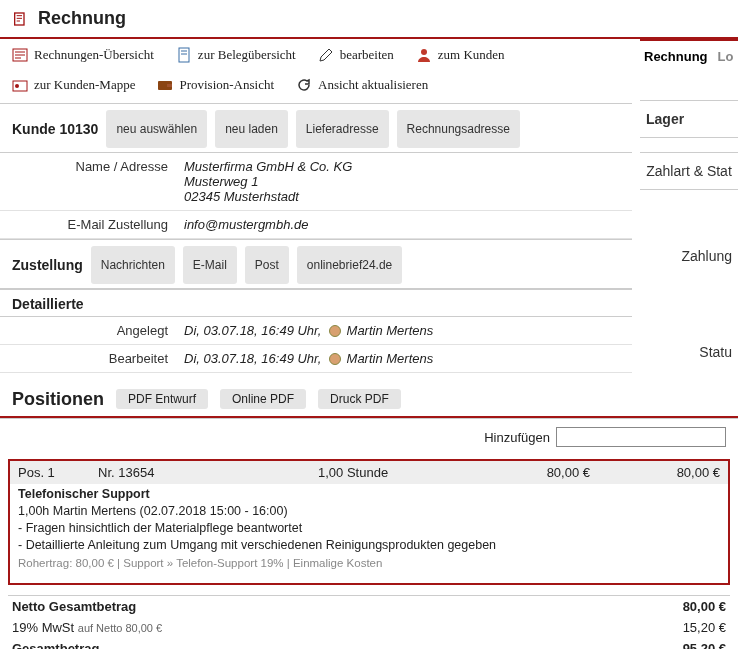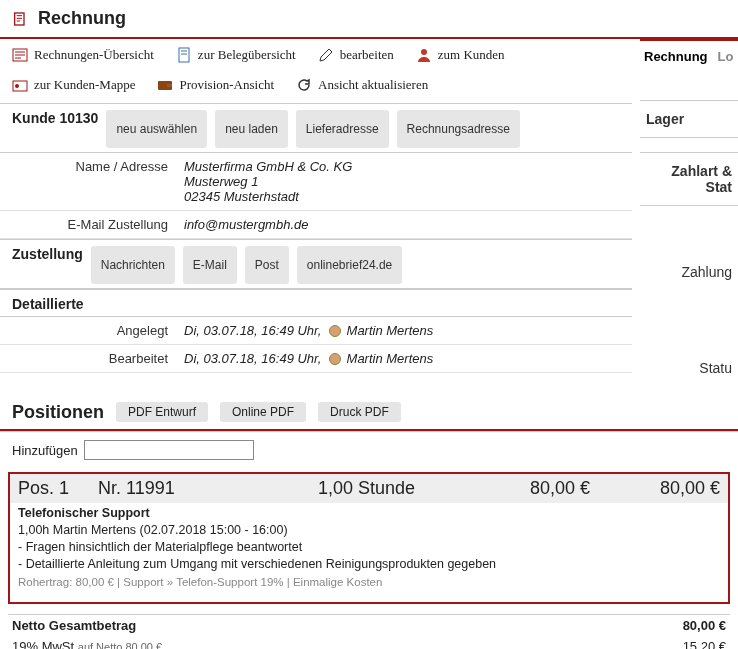--- a/index.html
+++ b/index.html
@@ -8,40 +8,40 @@
   .ico { display: inline-flex; width: 16px; height: 16px; align-items: center; justify-content: center; }
   .redline { height: 2px; background: #a31515; margin: 0 0 0 0; }
 
   .toolbar { display: flex; flex-wrap: wrap; gap: 14px 22px; padding: 8px 12px 10px 12px; align-items: center; }
   .toolbar .tbtn { display: inline-flex; align-items: center; gap: 6px; cursor: pointer; color: #222; font-family: Liberation Serif, serif; }
 
   .split { display: flex; }
   .leftcol { flex: 0 0 632px; }
   .rightcol { flex: 1; padding-left: 8px; }
 
-  .block-hdr { font-weight: bold; font-size: 14px; padding: 6px 12px 4px 12px; border-top: 1px solid #ccc; border-bottom: 1px solid #ccc; display: flex; align-items: flex-start; gap: 8px; flex-wrap: wrap; }
+  .block-hdr { font-weight: bold; font-size: 14px; padding: 6px 12px 4px 12px; border-top: 1px solid #ccc; border-bottom: 1px solid #ccc; display: flex; align-items: center; gap: 8px; flex-wrap: wrap; }
   .chip { background: #e6e6e6; border-radius: 3px; padding: 12px 10px; font-size: 12px; font-weight: normal; color: #333; cursor: pointer; }
   .kv { display: flex; border-bottom: 1px solid #e2e2e2; }
   .kv .k { width: 180px; text-align: right; padding: 6px 12px 6px 8px; color: #333; }
   .kv .v { flex: 1; padding: 6px 4px; font-style: italic; }
   .avatar { display: inline-block; width: 12px; height: 12px; border-radius: 50%; background: #d8a070; border: 1px solid #884; vertical-align: -2px; margin: 0 2px 0 4px; }
 
   .side-row { border-top: 1px solid #ccc; border-bottom: 1px solid #ccc; padding: 10px 6px; text-align: right; font-size: 14px; color: #333; }
   .side-top { font-weight: bold; display: flex; gap: 10px; padding: 8px 4px; }
   .side-top span:first-child { color: #000; }
   .side-top span:last-child { color: #888; }
 
   .section-title { font-size: 18px; font-weight: bold; padding: 16px 12px 6px 12px; display: flex; align-items: flex-start; gap: 12px; }
   .pdfchip { background: #e5e5e5; border-radius: 3px; padding: 3px 12px; font-size: 12px; font-weight: normal; cursor: pointer; }
 
-  .addrow { padding: 8px 12px; border-top: 1px solid #ccc; display: flex; align-items: center; gap: 6px; }
+  .addrow { padding: 8px 12px; border-top: 1px solid #ccc; display: flex; align-items: center; gap: 6px; justify-content: flex-end; }
   .addrow input { border: 1px solid #888; height: 20px; width: 170px; padding: 0 4px; }
 
   .posbox { border: 2px solid #a31515; margin: 4px 8px 10px 8px; }
-  .posline { background: #eee; display: flex; padding: 4px 8px; font-size: 18px; }
+  .posline { background: #eee; display: flex; padding: 4px 8px; font-size: 13px; }
   .posline .c1 { width: 80px; }
   .posline .c2 { width: 220px; }
   .posline .c3 { width: 160px; }
   .posline .c4 { flex: 1; text-align: right; padding-right: 40px; }
   .posline .c5 { width: 90px; text-align: right; }
   .posbody { padding: 2px 8px 12px 8px; font-size: 12.5px; line-height: 1.35; }
   .posbody .strong { font-weight: bold; }
   .posbody .meta { color: #888; font-size: 11.5px; margin-top: 2px; }
 
   .totals { border-top: 1px solid #ccc; margin: 0 8px; }
@@ -184,21 +184,21 @@
 
 <div class="rightcol">
   <div class="redline" style="margin-top:0"></div>
   <div class="side-top">
     <span>Rechnung</span>
     <span>Lo</span>
   </div>
   <div style="height:28px"></div>
   <div class="side-row" style="font-weight:bold; text-align:left">Lager</div>
   <div style="height:14px"></div>
-  <div class="side-row" style="font-weight:bold; text-align:right">Zahlart &amp; Stat</div>
+  <div class="side-row" style="font-weight:normal; text-align:center">Zahlart &amp; Stat</div>
   <div style="height:48px"></div>
   <div class="side-row" style="text-align:right; border:none">Zahlung</div>
   <div style="height:60px"></div>
   <div class="side-row" style="text-align:right; border:none">Statu</div>
 </div>
 
 </div>
 
 <div class="section-title">
   <span>Positionen</span>
@@ -209,21 +209,21 @@
 <div class="redline"></div>
 
 <div class="addrow">
   <span>Hinzufügen</span>
   <input type="text" style="">
 </div>
 
 <div class="posbox">
   <div class="posline">
     <span class="c1">Pos. 1</span>
-    <span class="c2">Nr. 11991</span>
+    <span class="c2">Nr. 13654</span>
     <span class="c3">1,00 Stunde</span>
     <span class="c4">80,00 €</span>
     <span class="c5">80,00 €</span>
   </div>
   <div class="posbody">
     <div class="strong">Telefonischer Support</div>
     <div>1,00h Martin Mertens (02.07.2018 15:00 - 16:00)</div>
     <div>- Fragen hinsichtlich der Materialpflege beantwortet</div>
     <div>- Detaillierte Anleitung zum Umgang mit verschiedenen Reinigungsprodukten gegeben</div>
     <div class="meta">Rohertrag: 80,00 € | Support » Telefon-Support 19% | Einmalige Kosten</div>

